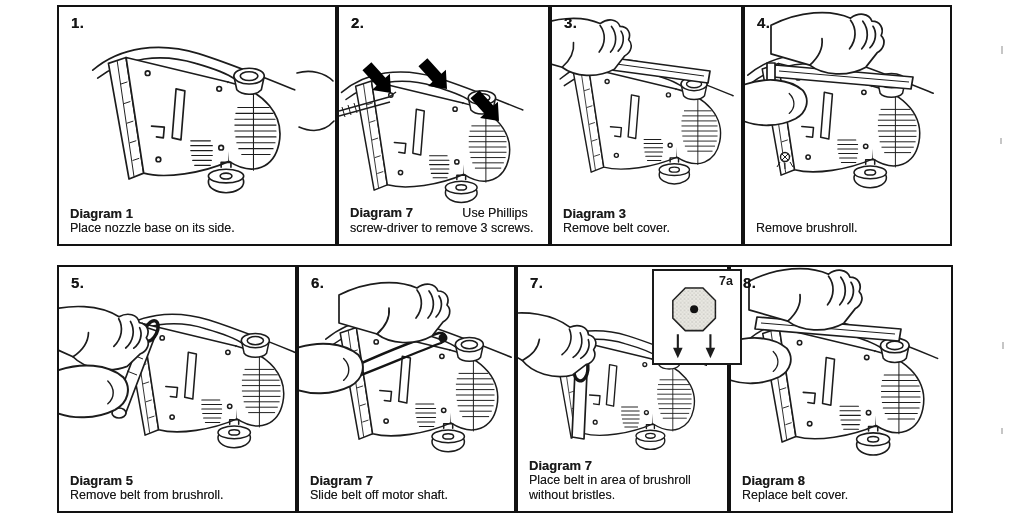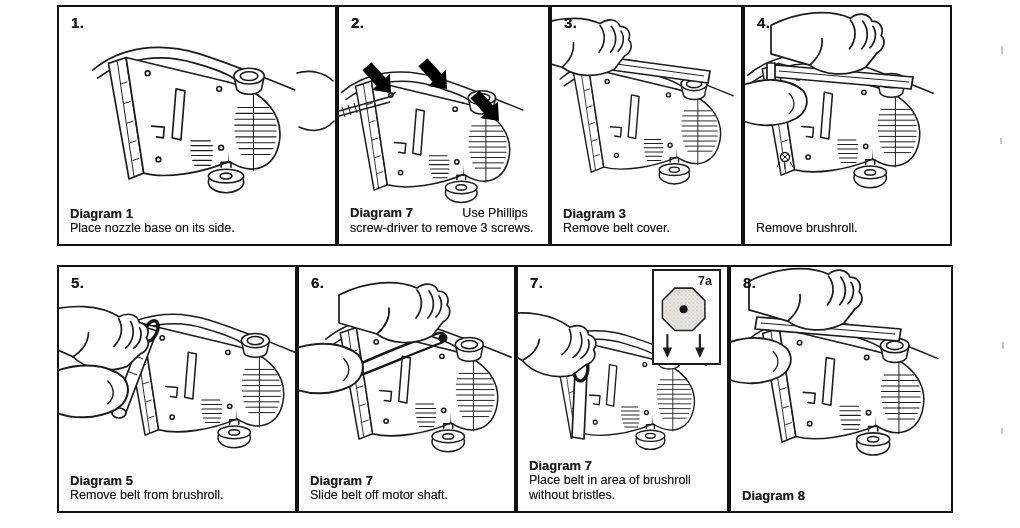--- a/index.html
+++ b/index.html
@@ -27,21 +27,21 @@
   .p2{left:337px;top:5px;width:213px;height:241px;}
   .p3{left:550px;top:5px;width:193px;height:241px;}
   .p4{left:743px;top:5px;width:209px;height:241px;}
   
   .p5{left:57px;top:265px;width:240px;height:248px;}
   .p6{left:297px;top:265px;width:219px;height:248px;}
   .p7{left:516px;top:265px;width:213px;height:248px;}
   .p8{left:729px;top:265px;width:224px;height:248px;}
   
   .inset{
-    position:absolute;left:134px;top:2px;width:69px;height:96px;
+    position:absolute;left:134px;top:2px;width:90px;height:96px;
     border:2px solid #1a1a1a;background:#ffffff;box-sizing:border-box;z-index:4;
   }
   .inset-label{position:absolute;right:7px;top:3px;font-weight:bold;font-size:12.5px;}
   .inset svg{position:absolute;left:0;top:0;width:100%;height:100%;}
   .mark{position:absolute;background:#c6c6c6;}
 </style>
 </head>
 <body>
 
 <svg width="0" height="0" style="position:absolute" aria-hidden="true">
@@ -253,20 +253,21 @@
       <use href="#vac-base" transform="translate(6,38) scale(0.92)"></use>
       <g fill="#ffffff" stroke="#1c1c1c" stroke-width="1.7" stroke-linejoin="round">
         <path d="M26,50 L170,62 L168,74 L24,62 Z"></path>
         <path d="M30,56 L164,67" stroke-width="1"></path>
       </g>
       <use href="#hand-top" transform="translate(18,-2) scale(1.02)"></use>
       <use href="#arm-left" transform="translate(-4,74) scale(1.05)"></use>
     </svg>
     <div class="caption">
       <div class="cap-title">Diagram 8</div>
+      <div class="cap-text">Replace belt cover.</div>
     </div>
   </div>
 
   <div class="mark" style="left:1001px;top:46px;width:2px;height:8px;"></div>
   <div class="mark" style="left:1000px;top:138px;width:2px;height:6px;"></div>
   <div class="mark" style="left:1002px;top:342px;width:2px;height:7px;"></div>
   <div class="mark" style="left:1001px;top:428px;width:2px;height:6px;"></div>
 
 </div>
 

